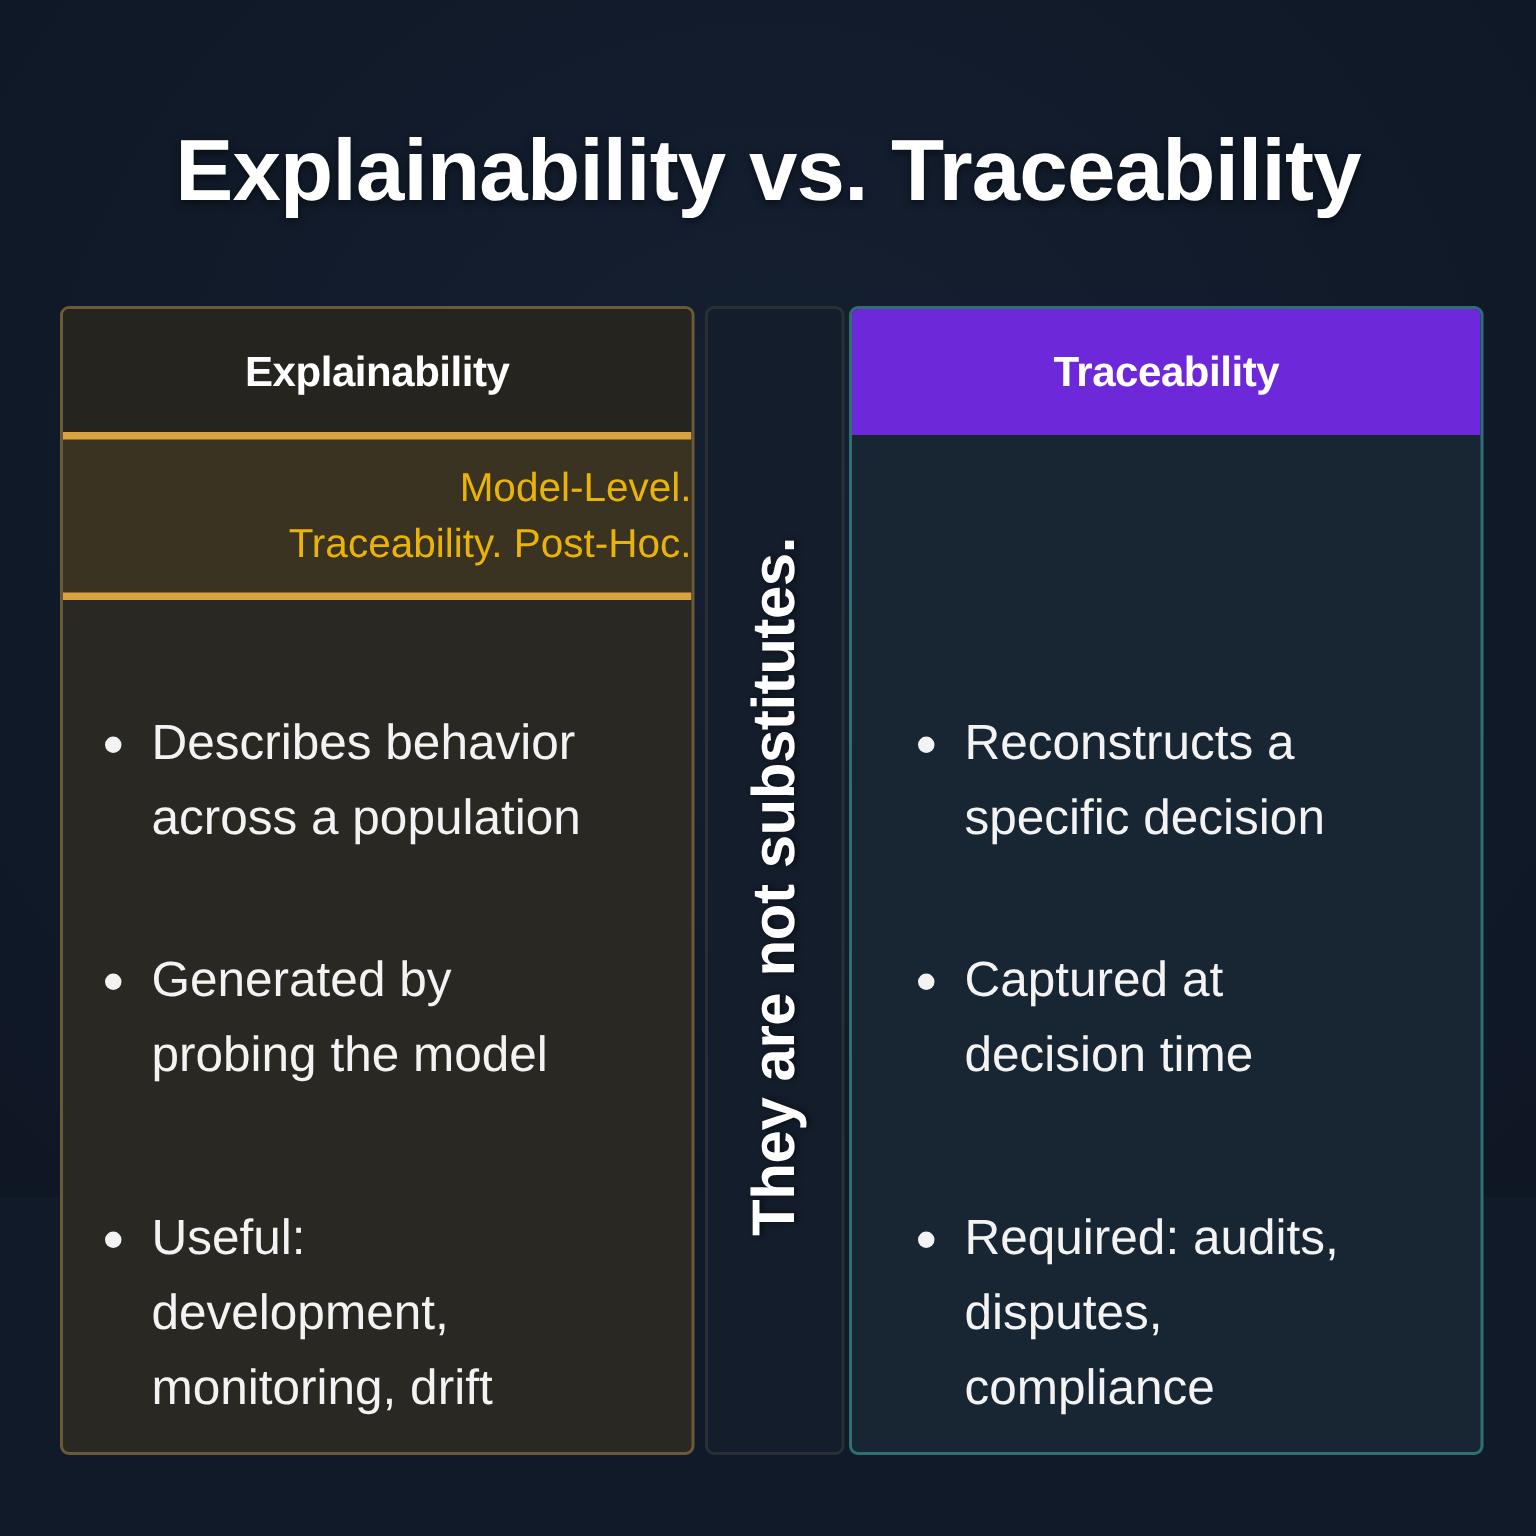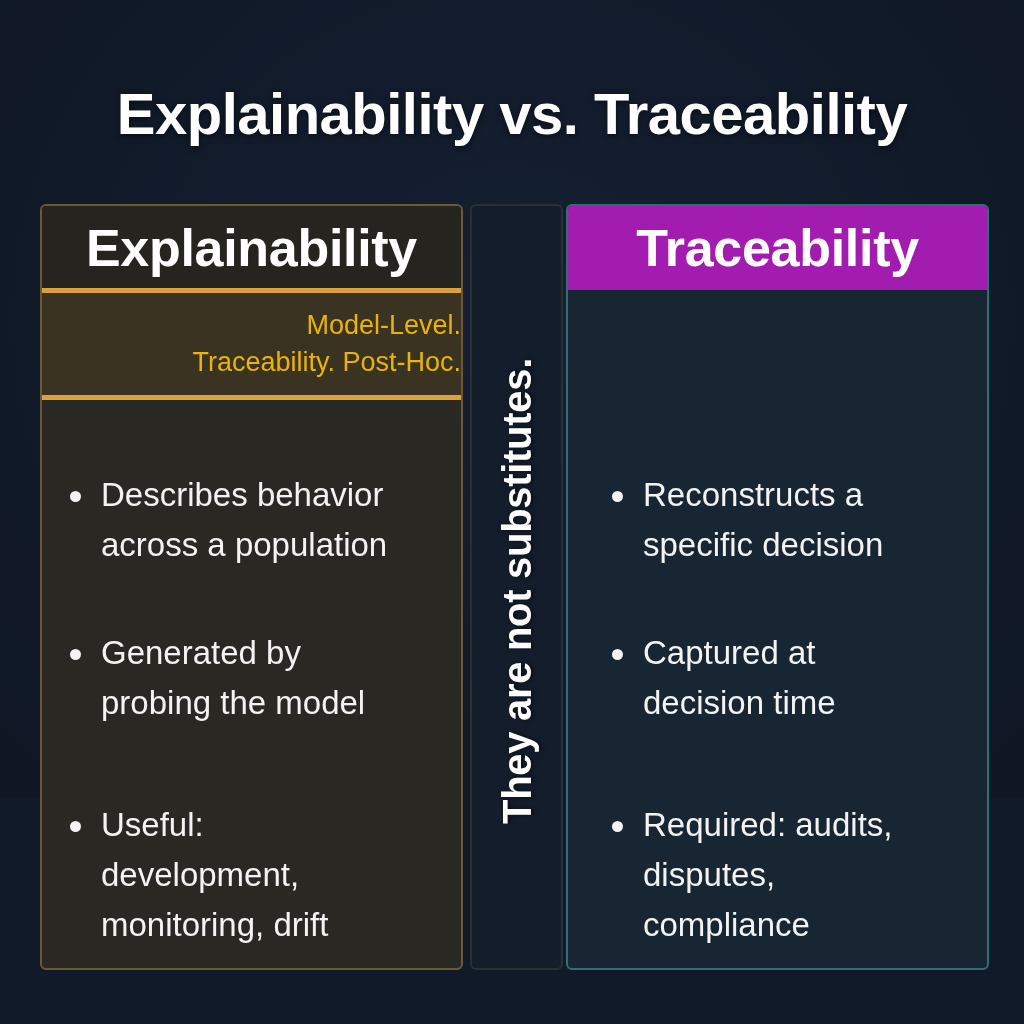--- a/index.html
+++ b/index.html
@@ -60,25 +60,25 @@
       position: absolute;
       left: 0;
       top: 0;
       width: 100%;
       height: 84px;
       display: flex;
       align-items: center;
       justify-content: center;
       color: #ffffff;
       font-weight: bold;
-      font-size: 52px;
+      font-size: 28px;
       letter-spacing: -0.3px;
     }
     .panel-left .panel-header { background: #26241f; }
-    .panel-right .panel-header { background: #a21caf; }
+    .panel-right .panel-header { background: #6d28d9; }
 
     .panel-sub {
       position: absolute;
       left: 0;
       top: 82px;
       width: 100%;
       height: 112px;
       box-sizing: border-box;
       display: flex;
       flex-direction: column;

